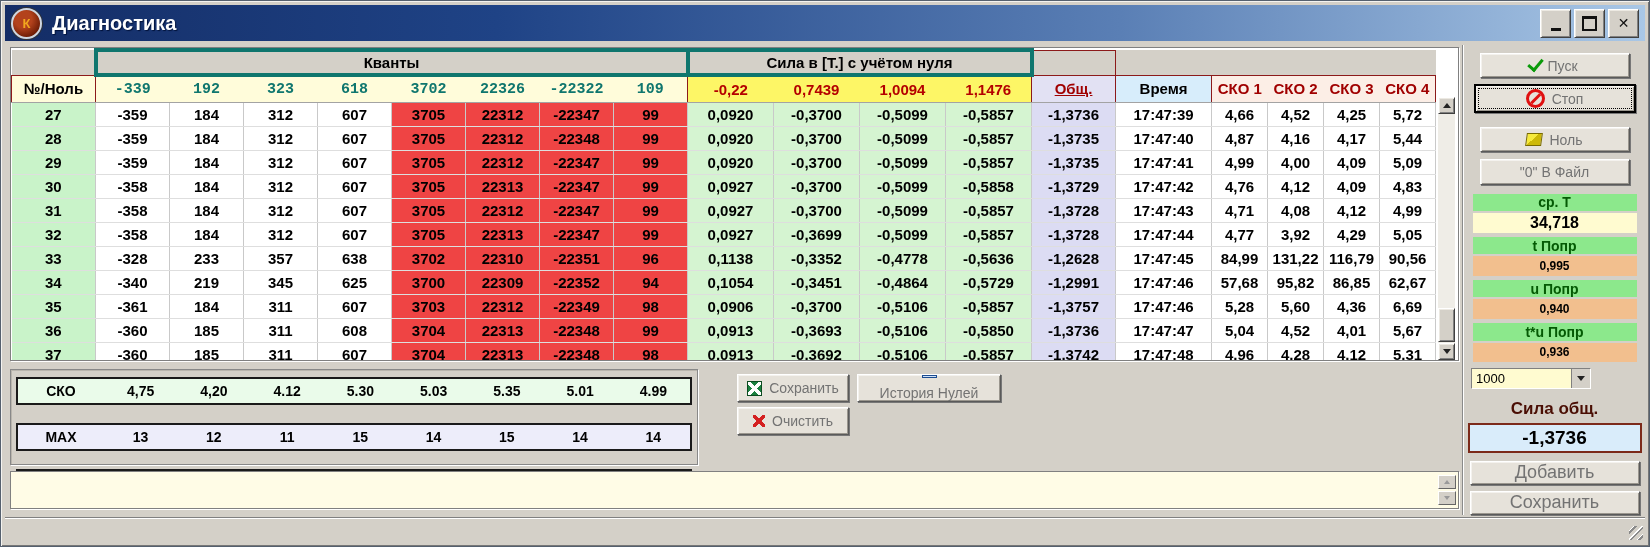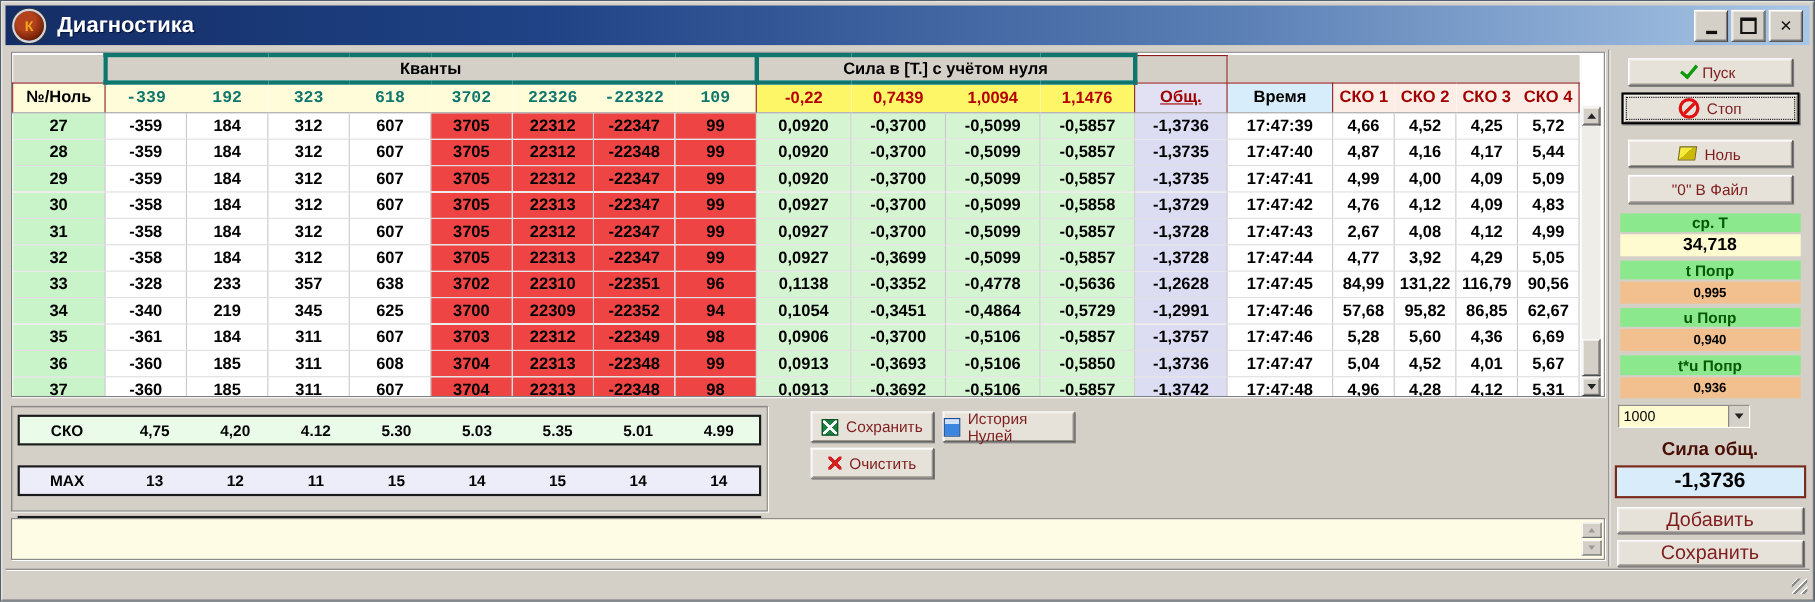--- a/index.html
+++ b/index.html
@@ -77,23 +77,23 @@
   .stat-box{height:24px;border:2px solid #1a1a1a;display:flex;margin-bottom:18px;align-items:stretch;text-align:center;}
   .bg-sko{background:#eafbea;}
   .bg-max{background:#ededfa;}
   .bg-min{background:#fdecec;}
   .stat-label{width:86px;display:flex;align-items:center;justify-content:center;font-weight:bold;font-size:14px;}
   .stat-val{flex:1;display:flex;align-items:center;justify-content:center;font-weight:bold;font-size:14px;}
   
   .btn{background:#e6e2da;border:1px solid;border-color:#fff #5a5a5a #5a5a5a #fff;
        box-shadow:inset 1px 1px 0 #f4f2ee,inset -1px -1px 0 #9a968e,1px 1px 0 #777;
        display:flex;align-items:center;justify-content:center;gap:7px;
-       font-size:14px;color:#7f1d1d;box-sizing:border-box;cursor:default;}
+       font-size:14px;color:#737373;box-sizing:border-box;cursor:default;}
   .mid-save{position:absolute;left:727px;top:327px;width:112px;height:28px;}
-  .mid-hist{position:absolute;left:847px;top:327px;width:120px;height:28px;}
+  .mid-hist{position:absolute;left:847px;top:327px;width:144px;height:28px;flex-direction:column;}
   .mid-clear{position:absolute;left:727px;top:360px;width:112px;height:28px;}
   .ic-excel{width:13px;height:13px;border:1px solid #0c4c20;
             background:linear-gradient(45deg,transparent 42%,#fff 42% 58%,transparent 58%),
                        linear-gradient(-45deg,transparent 42%,#fff 42% 58%,transparent 58%),#1c8040;}
   .ic-note{width:13px;height:15px;border:1px solid #1c4c90;
            background:linear-gradient(180deg,#cfe2fa 0 4px,#3b86e0 4px);}
   .ic-clear{width:12px;height:12px;
             background:linear-gradient(45deg,transparent 40%,#d42020 40% 60%,transparent 60%),
                        linear-gradient(-45deg,transparent 40%,#d42020 40% 60%,transparent 60%);}
   .ic-check{width:6px;height:12px;border-right:3px solid #0a9a0a;border-bottom:3px solid #0a9a0a;
@@ -286,21 +286,21 @@
                 <td class="c-qy">3705</td>
                 <td class="c-qy">22312</td>
                 <td class="c-qy">-22347</td>
                 <td class="c-qy">99</td>
                 <td class="c-f">0,0927</td>
                 <td class="c-f">-0,3700</td>
                 <td class="c-f">-0,5099</td>
                 <td class="c-f">-0,5857</td>
                 <td class="c-o">-1,3728</td>
                 <td class="c-tm">17:47:43</td>
-                <td class="c-s">2,67</td>
+                <td class="c-s">4,71</td>
                 <td class="c-s">4,08</td>
                 <td class="c-s">4,12</td>
                 <td class="c-s">4,99</td>
               </tr>
               <tr>
                 <td class="c-num">32</td>
                 <td class="c-q">-358</td>
                 <td class="c-q">184</td>
                 <td class="c-q">312</td>
                 <td class="c-q">607</td>

